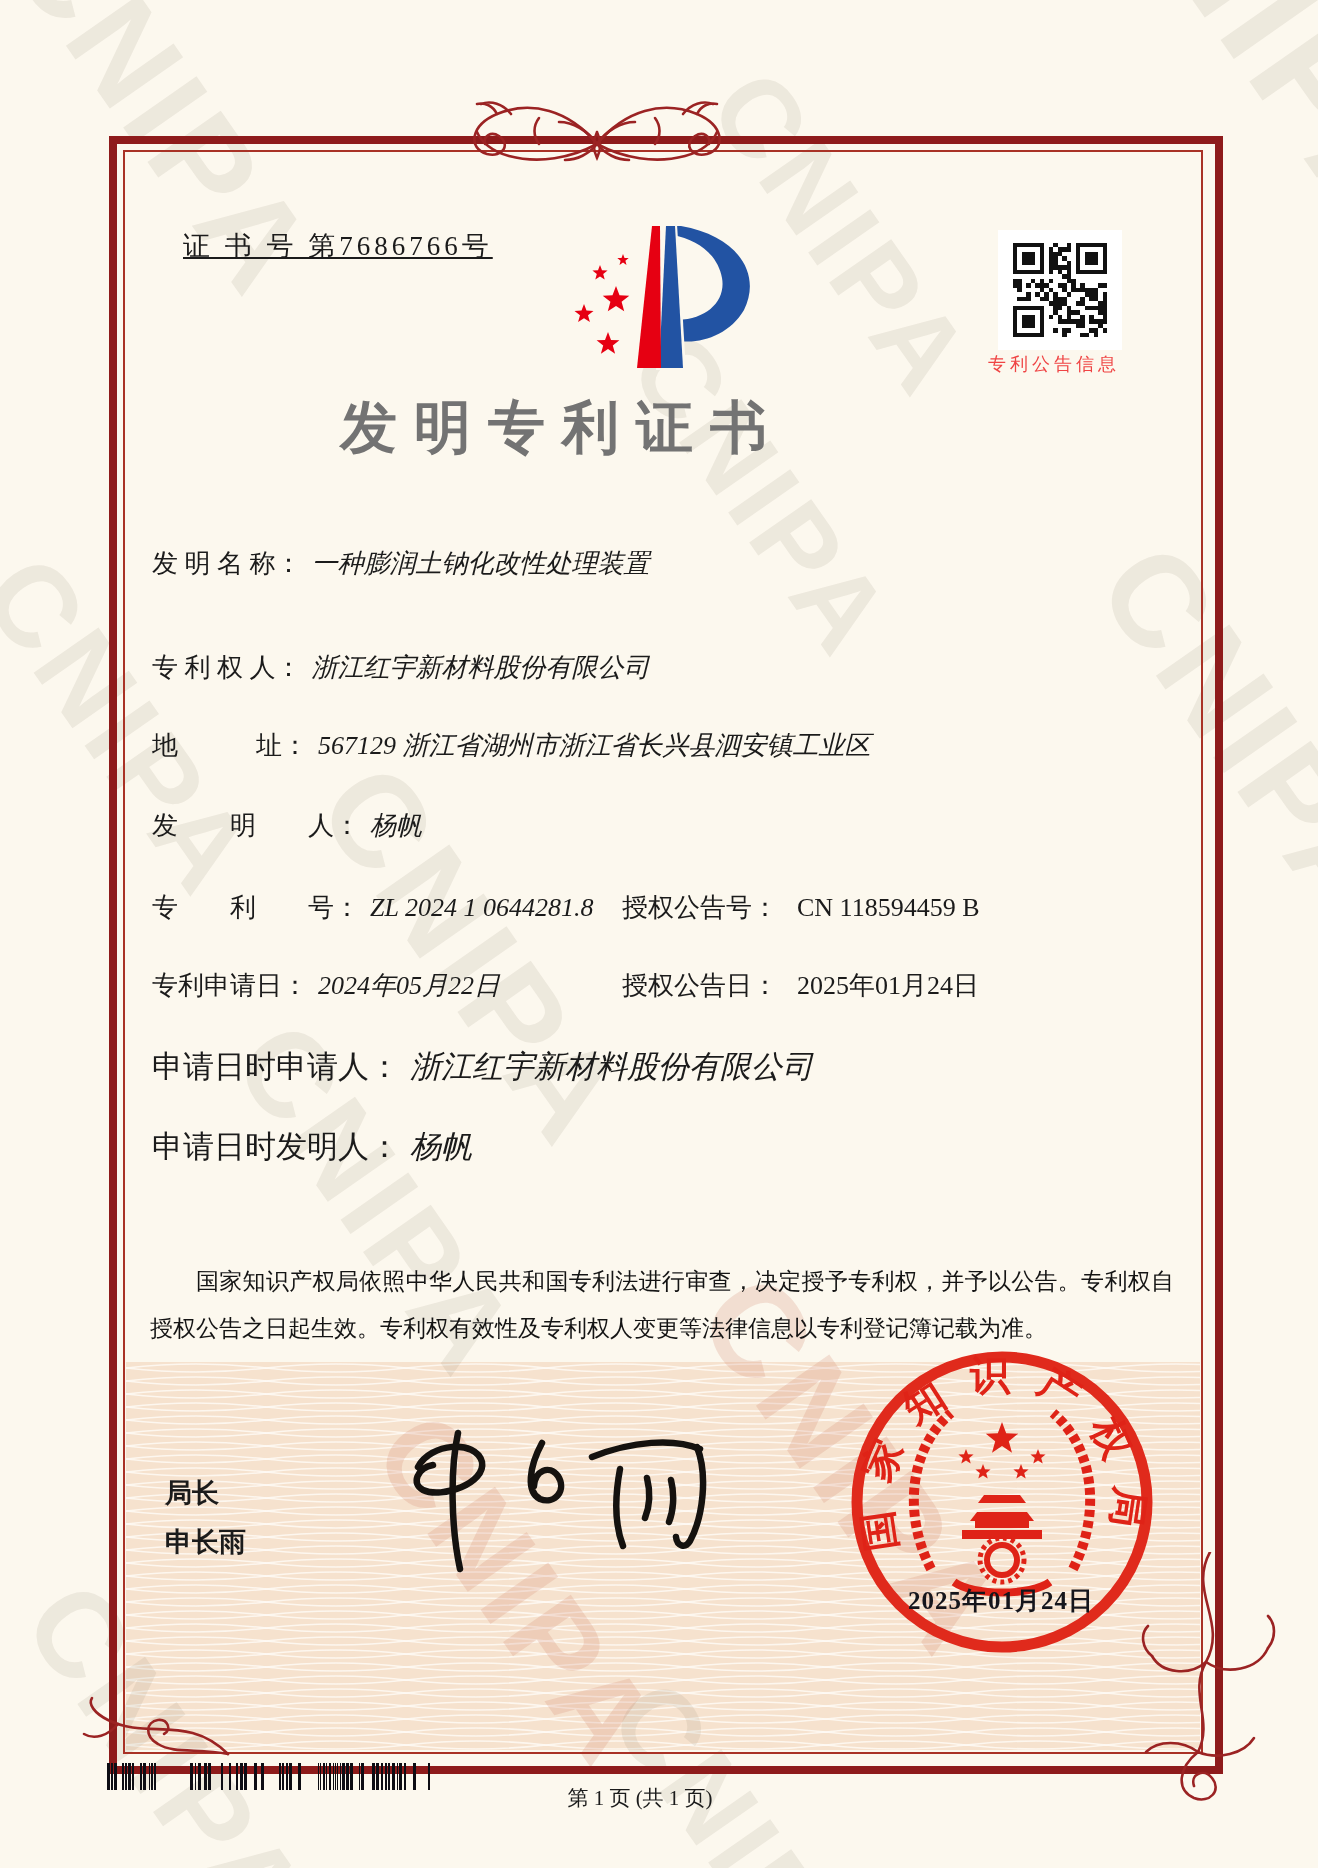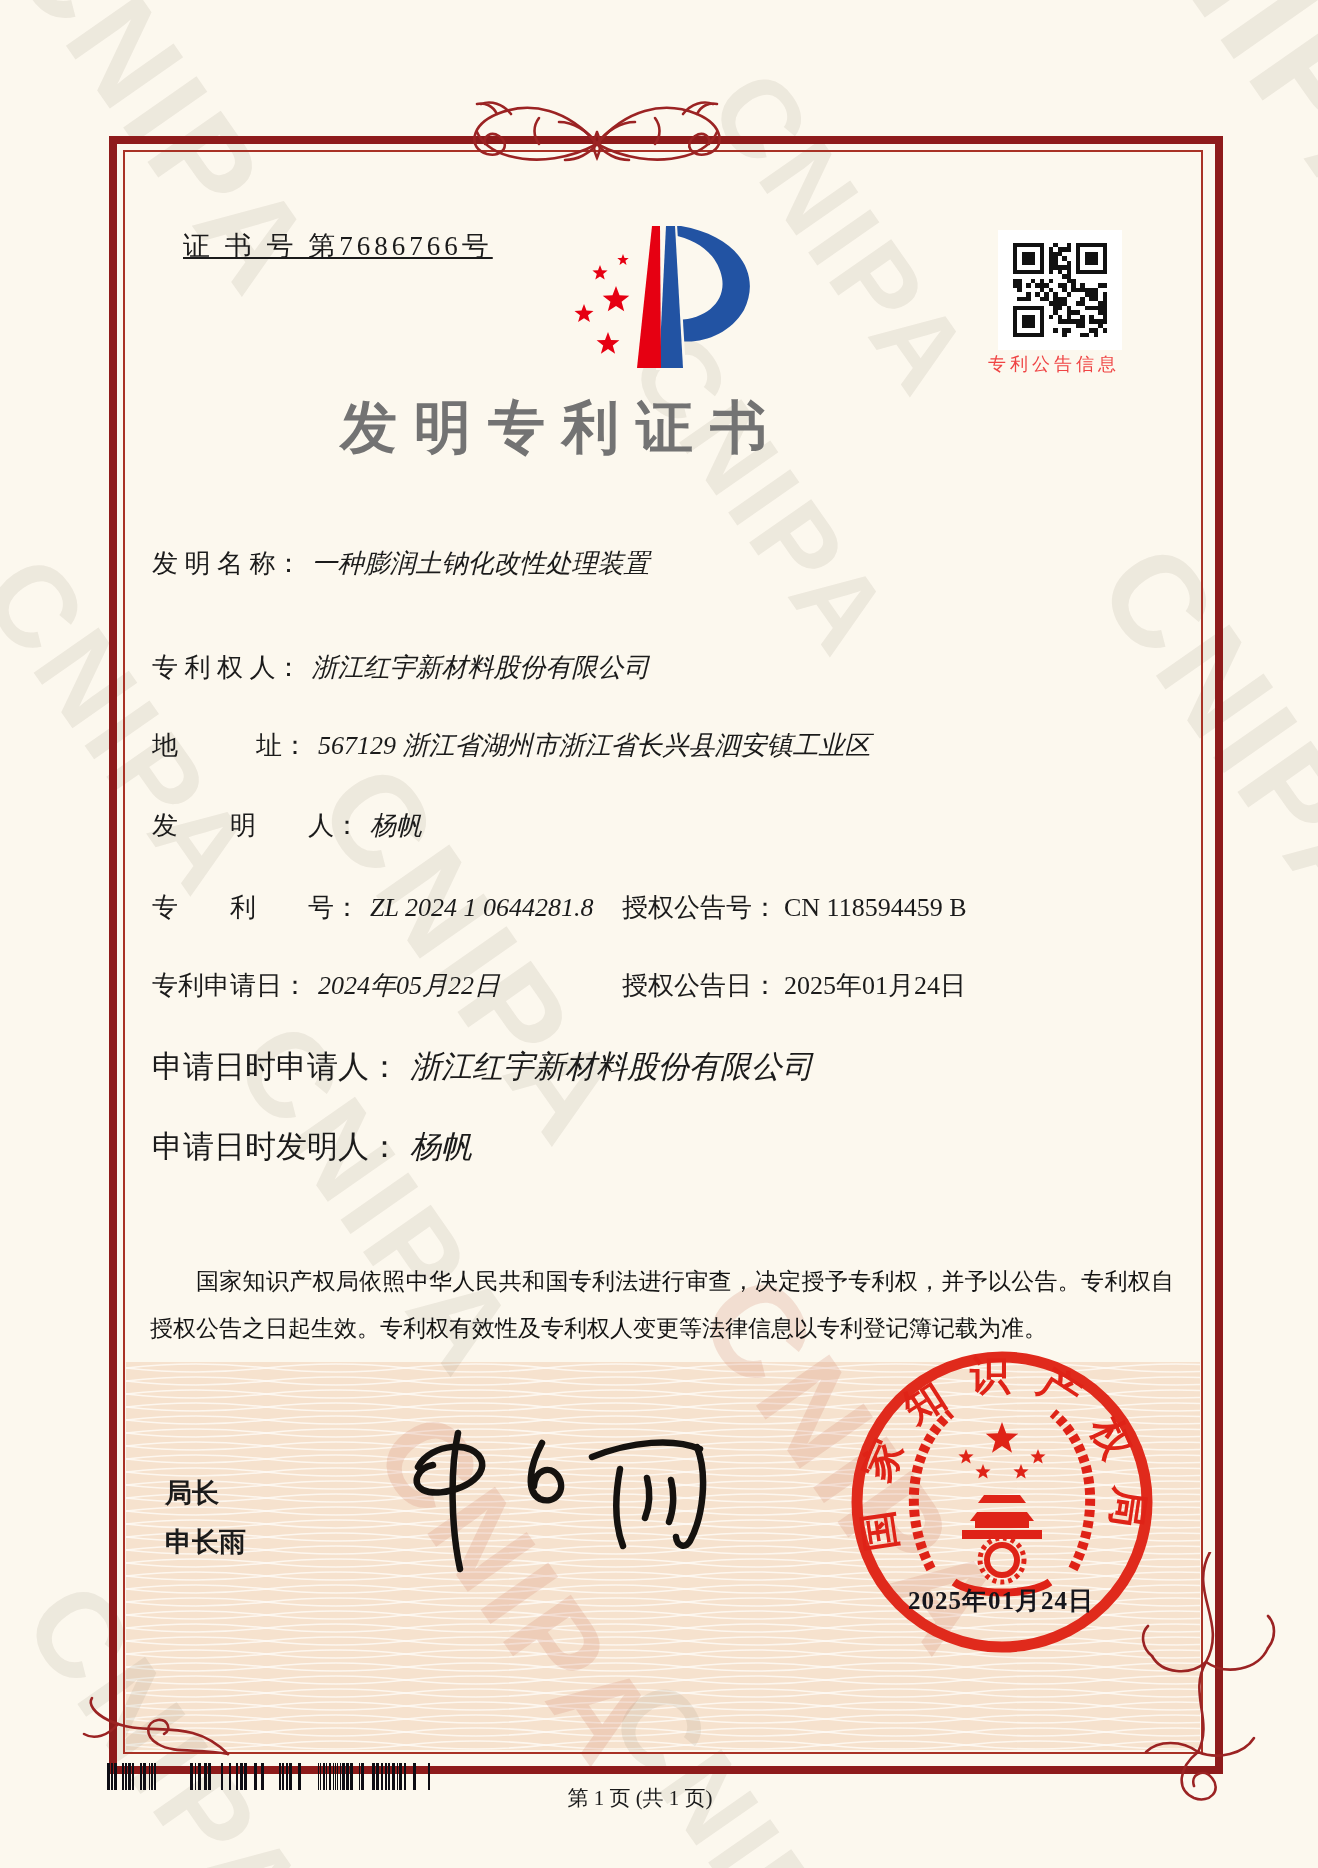--- a/index.html
+++ b/index.html
@@ -19,21 +19,21 @@
   .wl{fill:none;stroke:#fffdf8;stroke-width:1.6;opacity:.78;}
   
   .cert-no{left:183px;top:228px;font-size:27px;letter-spacing:4px;text-decoration:underline;}
   .qr-white{left:998px;top:230px;width:124px;height:120px;background:#fff;}
   .qr-box{left:1013px;top:243px;width:94px;height:94px;}
   .qr-label{left:984px;top:352px;width:140px;text-align:center;font-size:18px;letter-spacing:4px;color:#ef4444;}
   .title{left:340px;top:390px;font-size:57px;font-weight:bold;letter-spacing:17px;color:#737373;white-space:nowrap;}
   .row{position:absolute;left:152px;font-size:26px;white-space:nowrap;}
   .row .val{margin-left:10px;font-style:italic;}
   .row2{position:absolute;left:622px;font-size:26px;white-space:nowrap;}
-  .row2 .val{margin-left:6px;}
+  .row2 .val{margin-left:19px;}
   .small-row{font-size:31px;}
   .statement{left:150px;top:1258px;width:1024px;font-size:23px;line-height:47px;
              text-indent:2em;text-align:justify;color:#141414;}
   .post-title{left:165px;top:1475px;font-size:27px;font-weight:bold;
               font-family:"Liberation Sans","DejaVu Sans",sans-serif;}
   .post-name{left:165px;top:1524px;font-size:27px;font-weight:bold;
              font-family:"Liberation Sans","DejaVu Sans",sans-serif;}
   .seal-date{left:881px;top:1584px;width:240px;text-align:center;font-size:25px;
              font-weight:bold;color:#15151c;letter-spacing:1px;}
   .footer-page{left:515px;top:1784px;width:250px;text-align:center;font-size:21px;}

